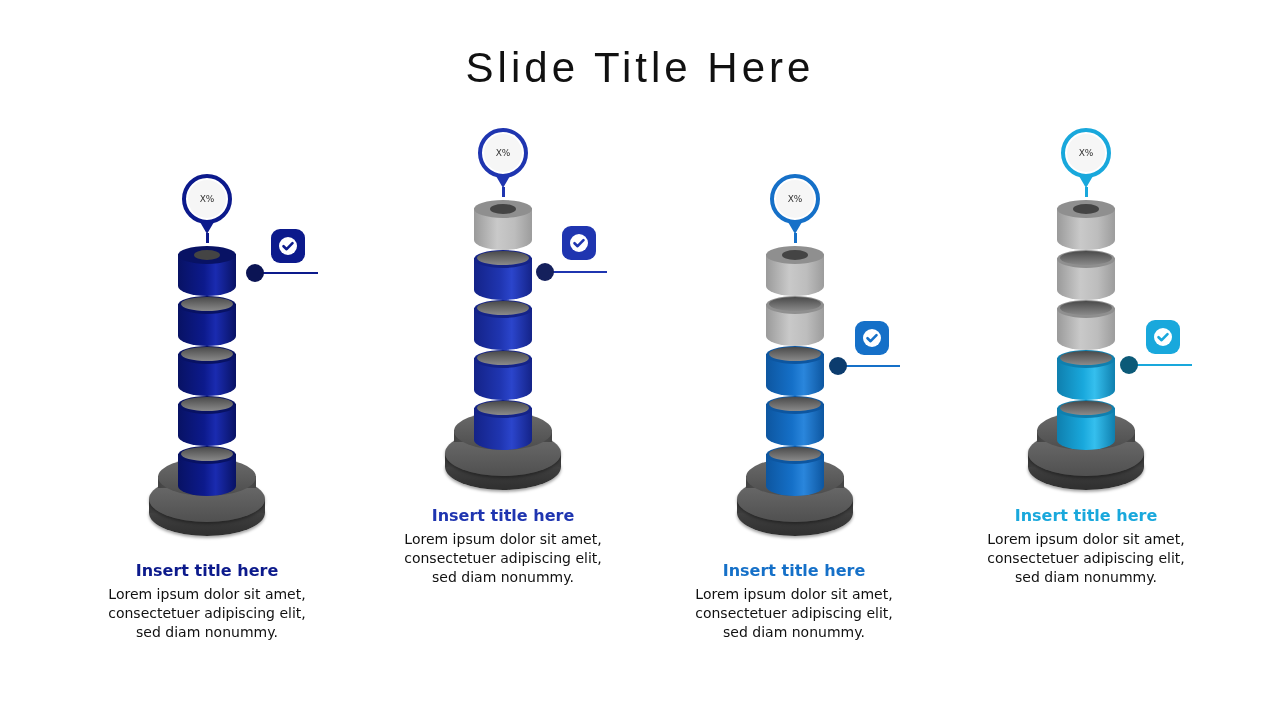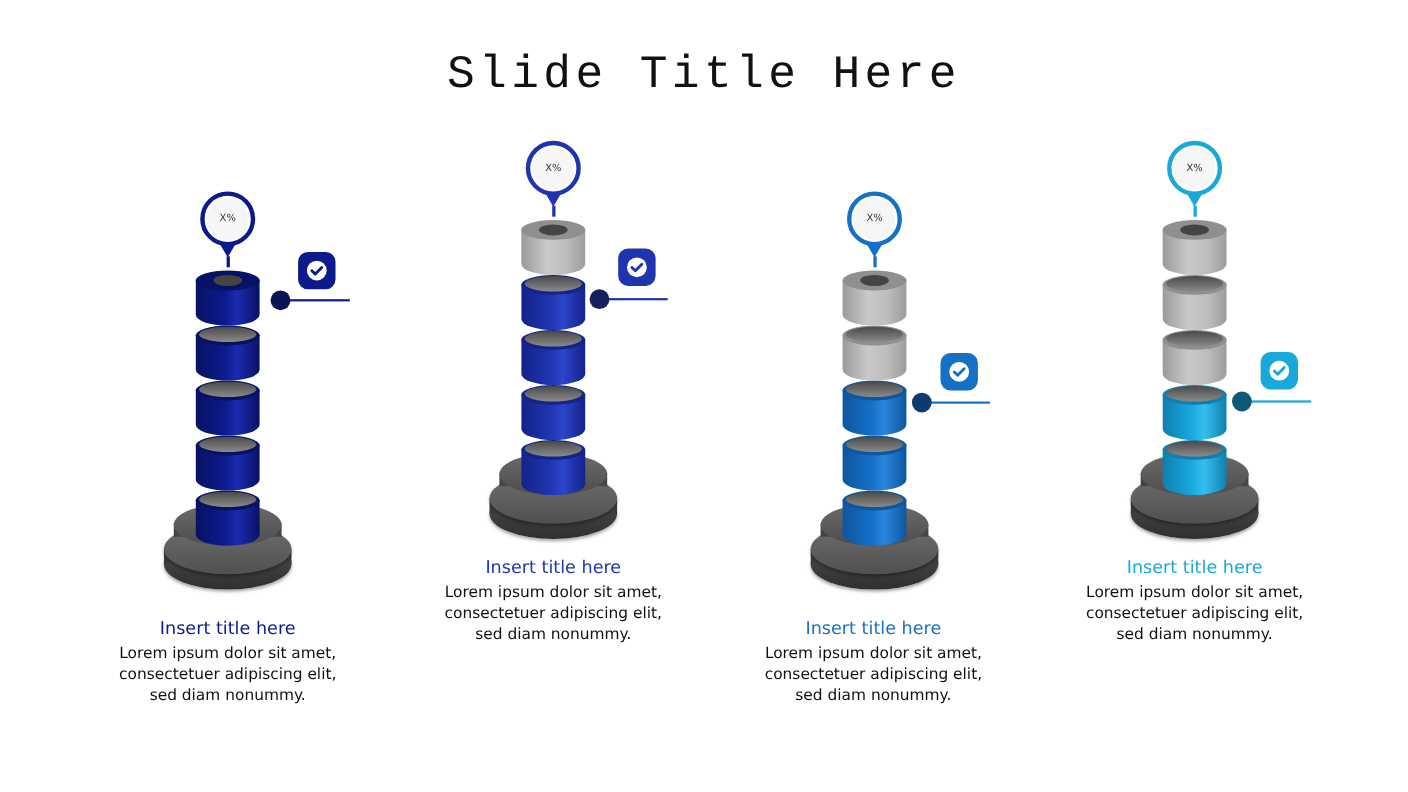--- a/index.html
+++ b/index.html
@@ -1,21 +1,21 @@
 <!DOCTYPE html>
 <html><head>
 <meta charset="utf-8">
 <style>
   * { box-sizing: border-box; margin: 0; padding: 0; }
   html, body { width: 1280px; height: 720px; background: #ffffff; overflow: hidden; }
   body { position: relative; font-family: "DejaVu Sans", "Liberation Sans", sans-serif; }
 
   .slide-title {
     position: absolute; left: 0; top: 44px; width: 1280px; text-align: center;
-    font-family: Liberation Mono, monospace; font-size: 42px; letter-spacing: 4px;
+    font-family: Liberation Sans, sans-serif; font-size: 42px; letter-spacing: 4px;
     color: #111111; font-weight: normal;
   }
 
   
   .base-bottom {
     width: 116px; height: 46px; border-radius: 50%;
     background: linear-gradient(180deg, #5a5a5a 0%, #3c3c3c 60%, #2f2f2f 100%);
     box-shadow: 0 2px 3px rgba(0,0,0,0.35);
   }
   .base-bottom-side {
@@ -63,21 +63,21 @@
   
   .check-box {
     position: absolute; width: 34px; height: 34px; border-radius: 9px;
     display: flex; align-items: center; justify-content: center;
   }
   .connector-dot { position: absolute; width: 18px; height: 18px; border-radius: 50%; }
   .connector-line { position: absolute; height: 2px; }
 
   .caption { position: absolute; width: 240px; text-align: center; }
   .caption-title {
-    font-family: "DejaVu Sans", sans-serif; font-weight: normal; font-size: 16px; margin-bottom: 5px;
+    font-family: "DejaVu Sans", sans-serif; font-weight: bold; font-size: 16px; margin-bottom: 5px;
   }
   .caption-body {
     font-family: "DejaVu Sans", sans-serif; font-size: 14px; line-height: 19px; color: #111111;
   }
 </style>
 </head>
 <body>
 
 <div class="slide-title">Slide Title Here</div>
 

